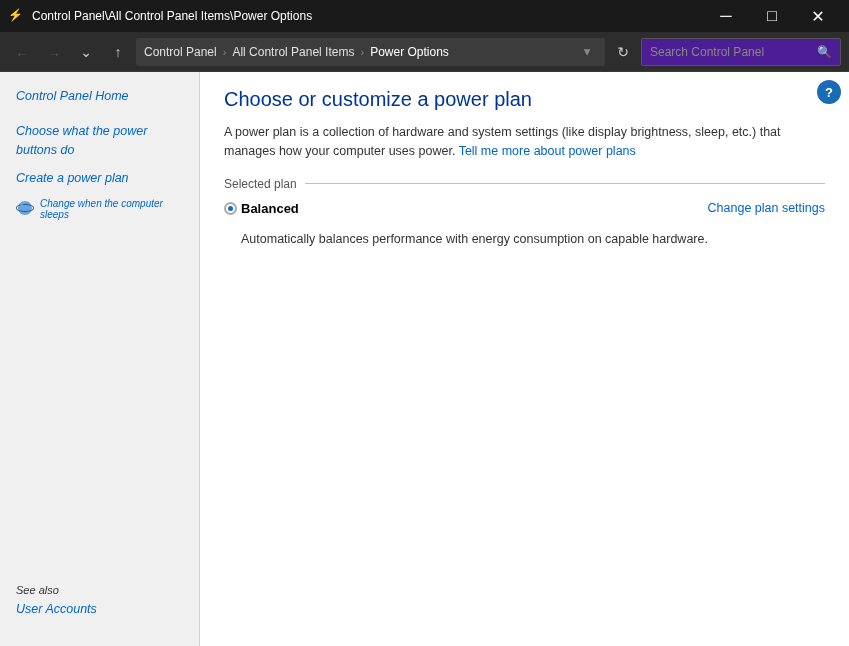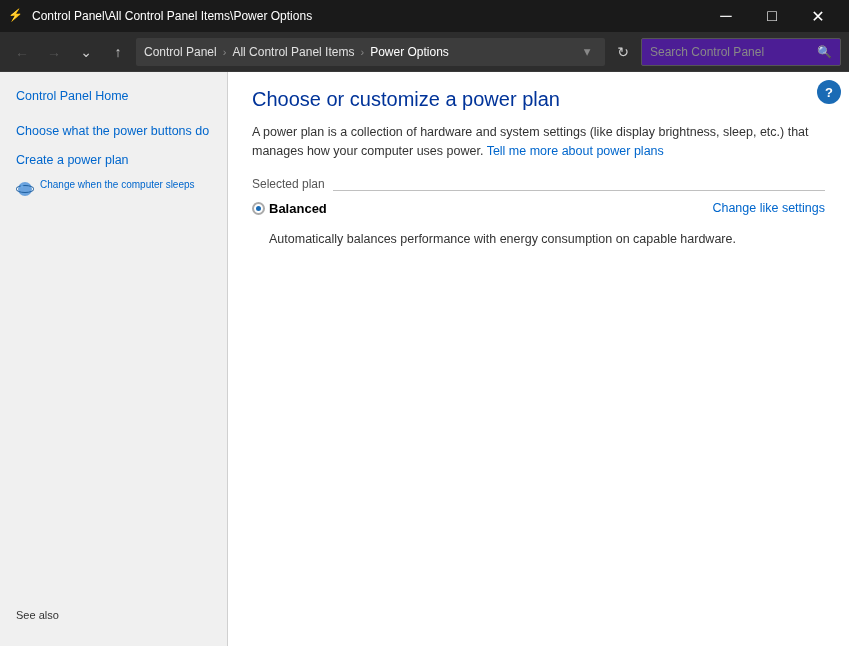--- a/index.html
+++ b/index.html
@@ -61,23 +61,23 @@
     .search-box input::placeholder { color: #888; }
     .search-icon { color: #888; font-size: 12px; }
 
     
     .main-window {
       display: flex; height: calc(646px - 32px - 40px); background: #f0f0f0;
     }
 
     
     .sidebar {
-      width: 228px; background: #f0f0f0; padding: 12px 0;
+      width: 200px; background: #f0f0f0; padding: 12px 0;
       border-right: 1px solid #d0d0d0; flex-shrink: 0;
-      display: flex; flex-direction: column;
+      display: flex; flex-direction: column; font-style: italic;
     }
     .sidebar-link {
       display: block; color: #0066cc; font-size: 12.5px; padding: 3px 16px;
       cursor: pointer; text-decoration: none; line-height: 1.5;
     }
     .sidebar-section-label {
       color: #333; font-size: 11px; padding: 16px 16px 4px; font-weight: normal;
     }
     .sidebar-bottom { margin-top: auto; padding: 12px 0; }
     .sidebar-icon-link {
@@ -96,21 +96,21 @@
     .content-title {
       color: #003399; font-size: 20px; font-weight: 300; margin-bottom: 12px;
     }
     .content-desc {
       color: #333; font-size: 12.5px; line-height: 1.5; margin-bottom: 16px;
     }
     .content-desc a { color: #0066cc; cursor: pointer; text-decoration: none; }
 
     
     .plan-section-header {
-      display: flex; align-items: flex-end; gap: 8px; margin-bottom: 10px;
+      display: flex; align-items: center; gap: 8px; margin-bottom: 10px;
     }
     .plan-section-label {
       color: #555; font-size: 12px; white-space: nowrap;
     }
     .plan-section-line {
       flex: 1; height: 1px; background: #c0c0c0;
     }
     .plan-row {
       display: flex; align-items: flex-start; justify-content: space-between;
       margin-bottom: 4px;
@@ -201,20 +201,21 @@
           <circle cx="9" cy="9" r="7" fill="#4a90d9" opacity="0.8"></circle>
           <ellipse cx="9" cy="9" rx="9" ry="3.5" stroke="#2060a0" stroke-width="1" fill="none"></ellipse>
           <circle cx="6" cy="6" r="1.5" fill="#7ab8f5" opacity="0.6"></circle>
         </svg>
         <span>Change when the computer sleeps</span>
       </a>
     </div>
 
     <div class="sidebar-bottom">
       <span class="sidebar-section-label">See also</span>
+      <a class="sidebar-link">User Accounts</a>
     </div>
   </div>
 
   <div class="content-area" style="position: relative;">
 
     <button class="help-btn" style="position:absolute;right:0;top:0;margin:8px;">?</button>
 
     <h1 class="content-title">Choose or customize a power plan</h1>
 
     <p class="content-desc">
@@ -227,21 +228,21 @@
       <div class="plan-section-line"></div>
     </div>
 
     <div class="plan-row">
       <div class="plan-name-row">
         <span class="radio-circle">
           <span class="radio-dot"></span>
         </span>
         <span class="plan-name">Balanced</span>
       </div>
-      <a class="plan-change-link">Change like settings</a>
+      <a class="plan-change-link">Change plan settings</a>
     </div>
 
     <p class="plan-desc" style="margin-left: 17px;">Automatically balances performance with energy consumption on capable hardware.</p>
 
     <svg style="position:absolute; left: -195px; top: 100px; width: 220px; height: 80px; pointer-events:none;" viewBox="0 0 220 80">
       <defs>
         <marker id="arrowhead" markerWidth="10" markerHeight="7" refX="10" refY="3.5" orient="auto">
           <polygon points="0 0, 10 3.5, 0 7" fill="#cc0000"></polygon>
         </marker>
       </defs>

